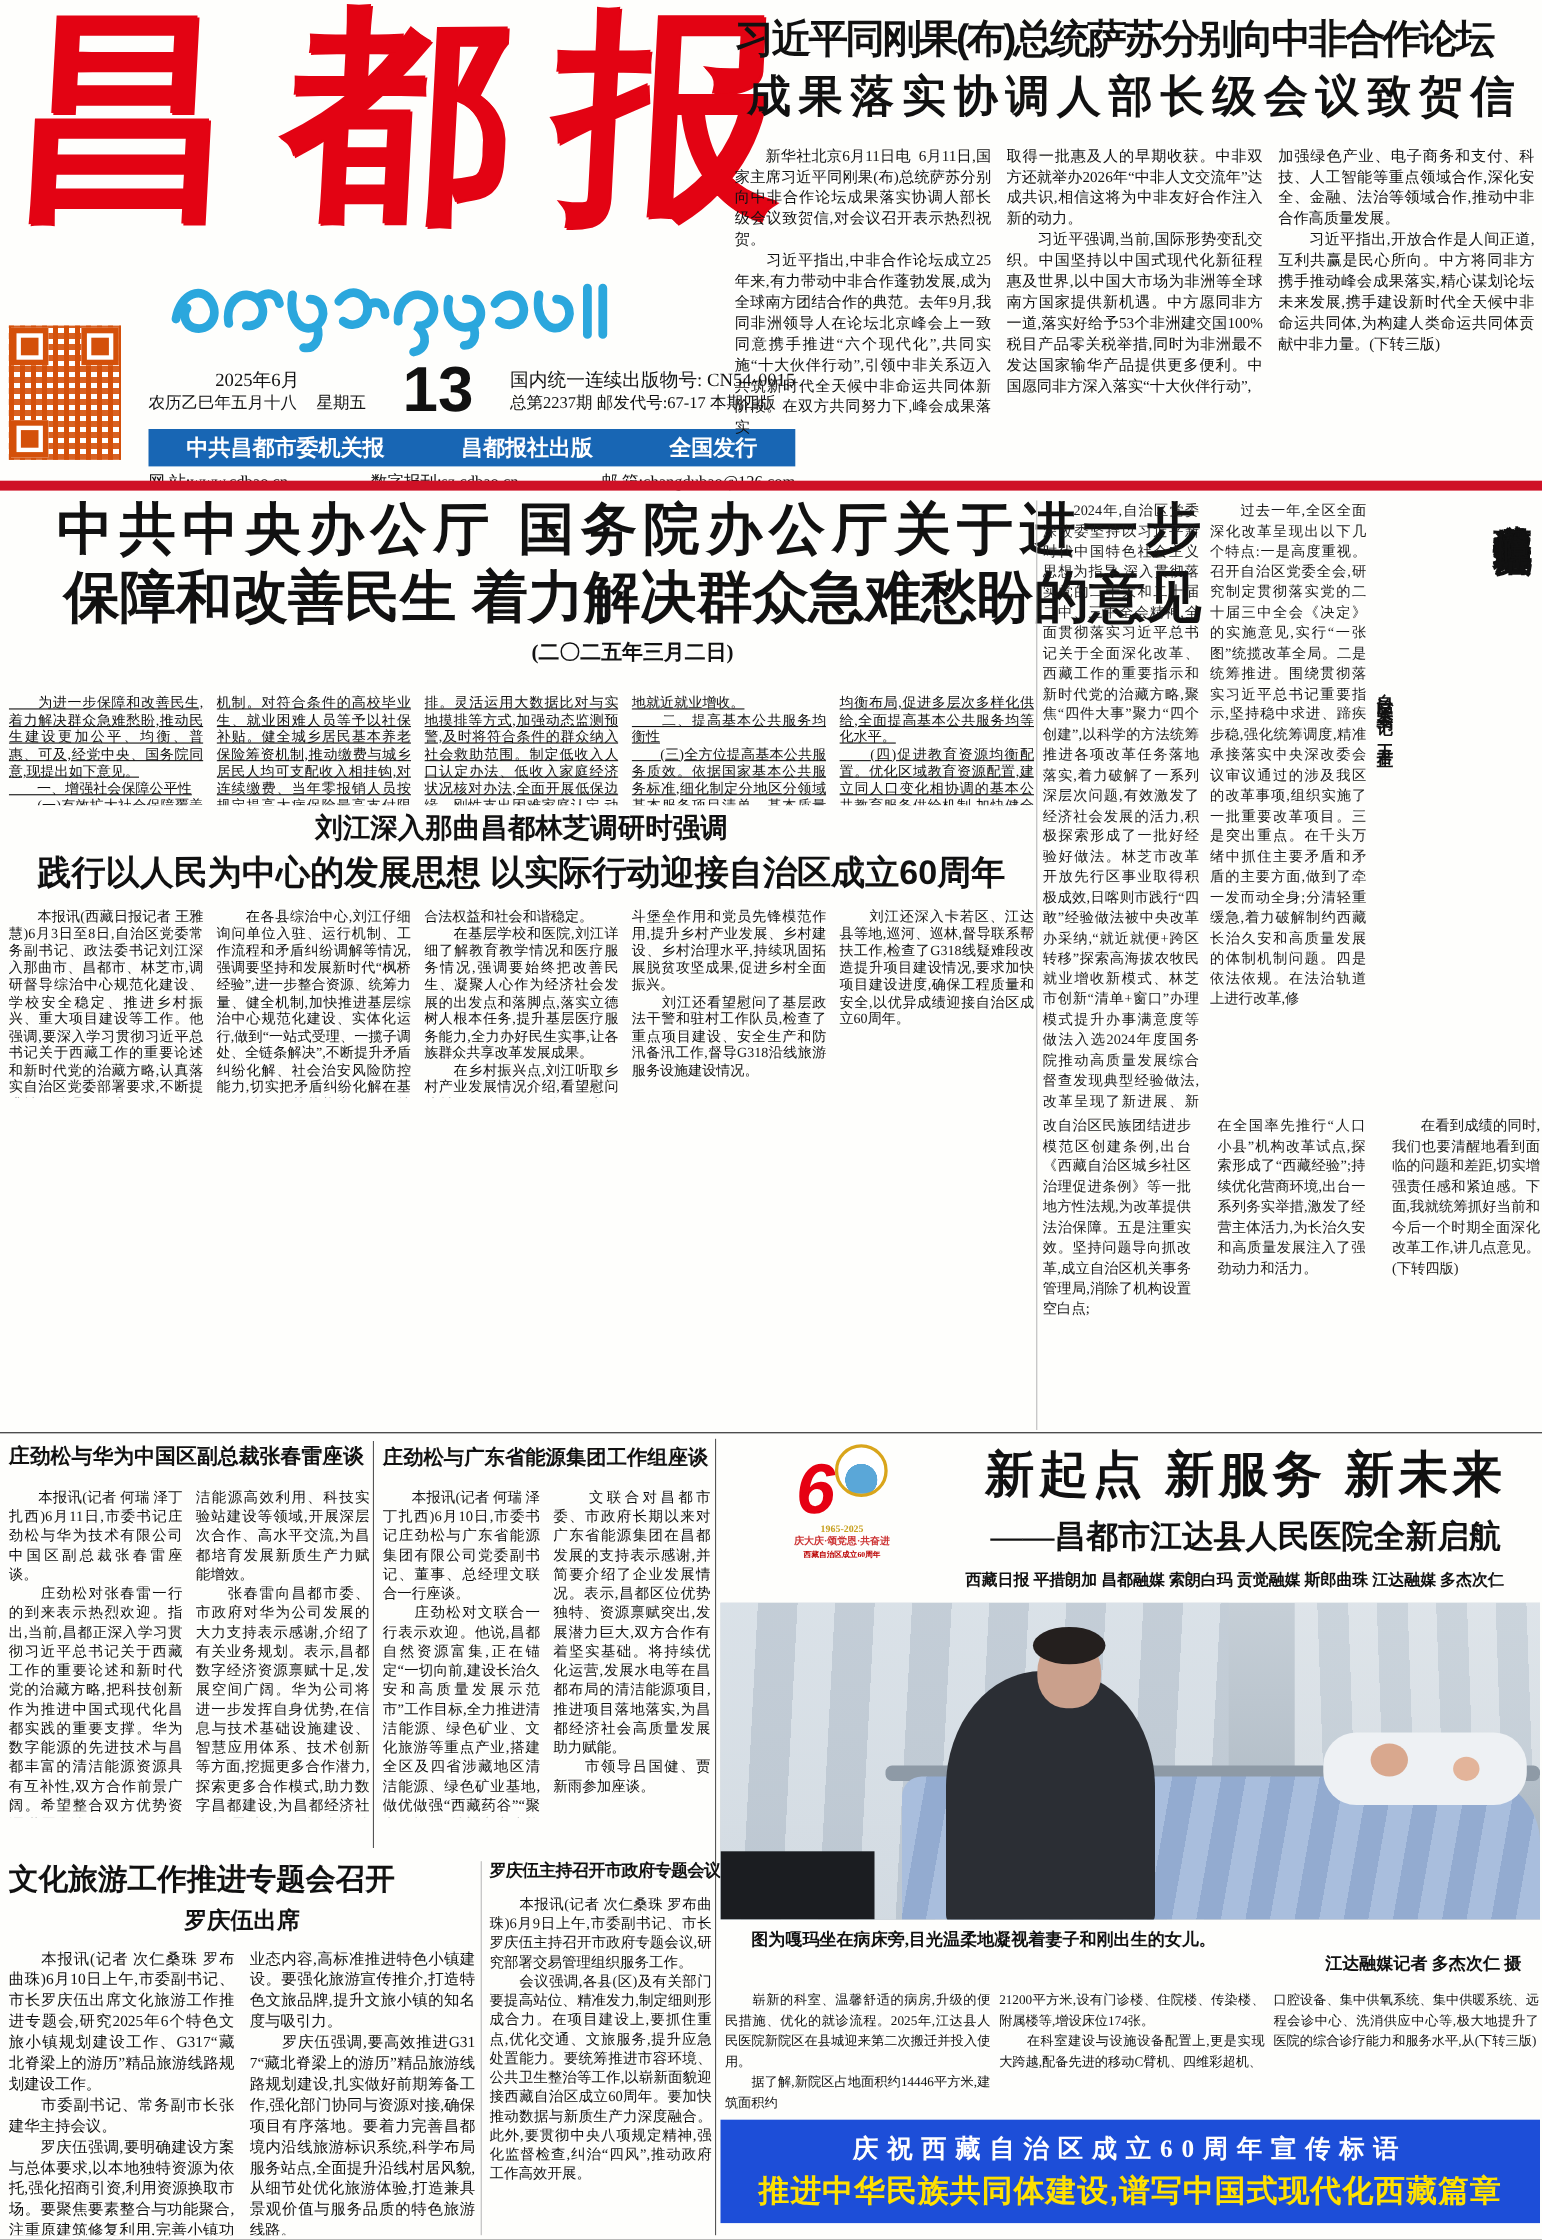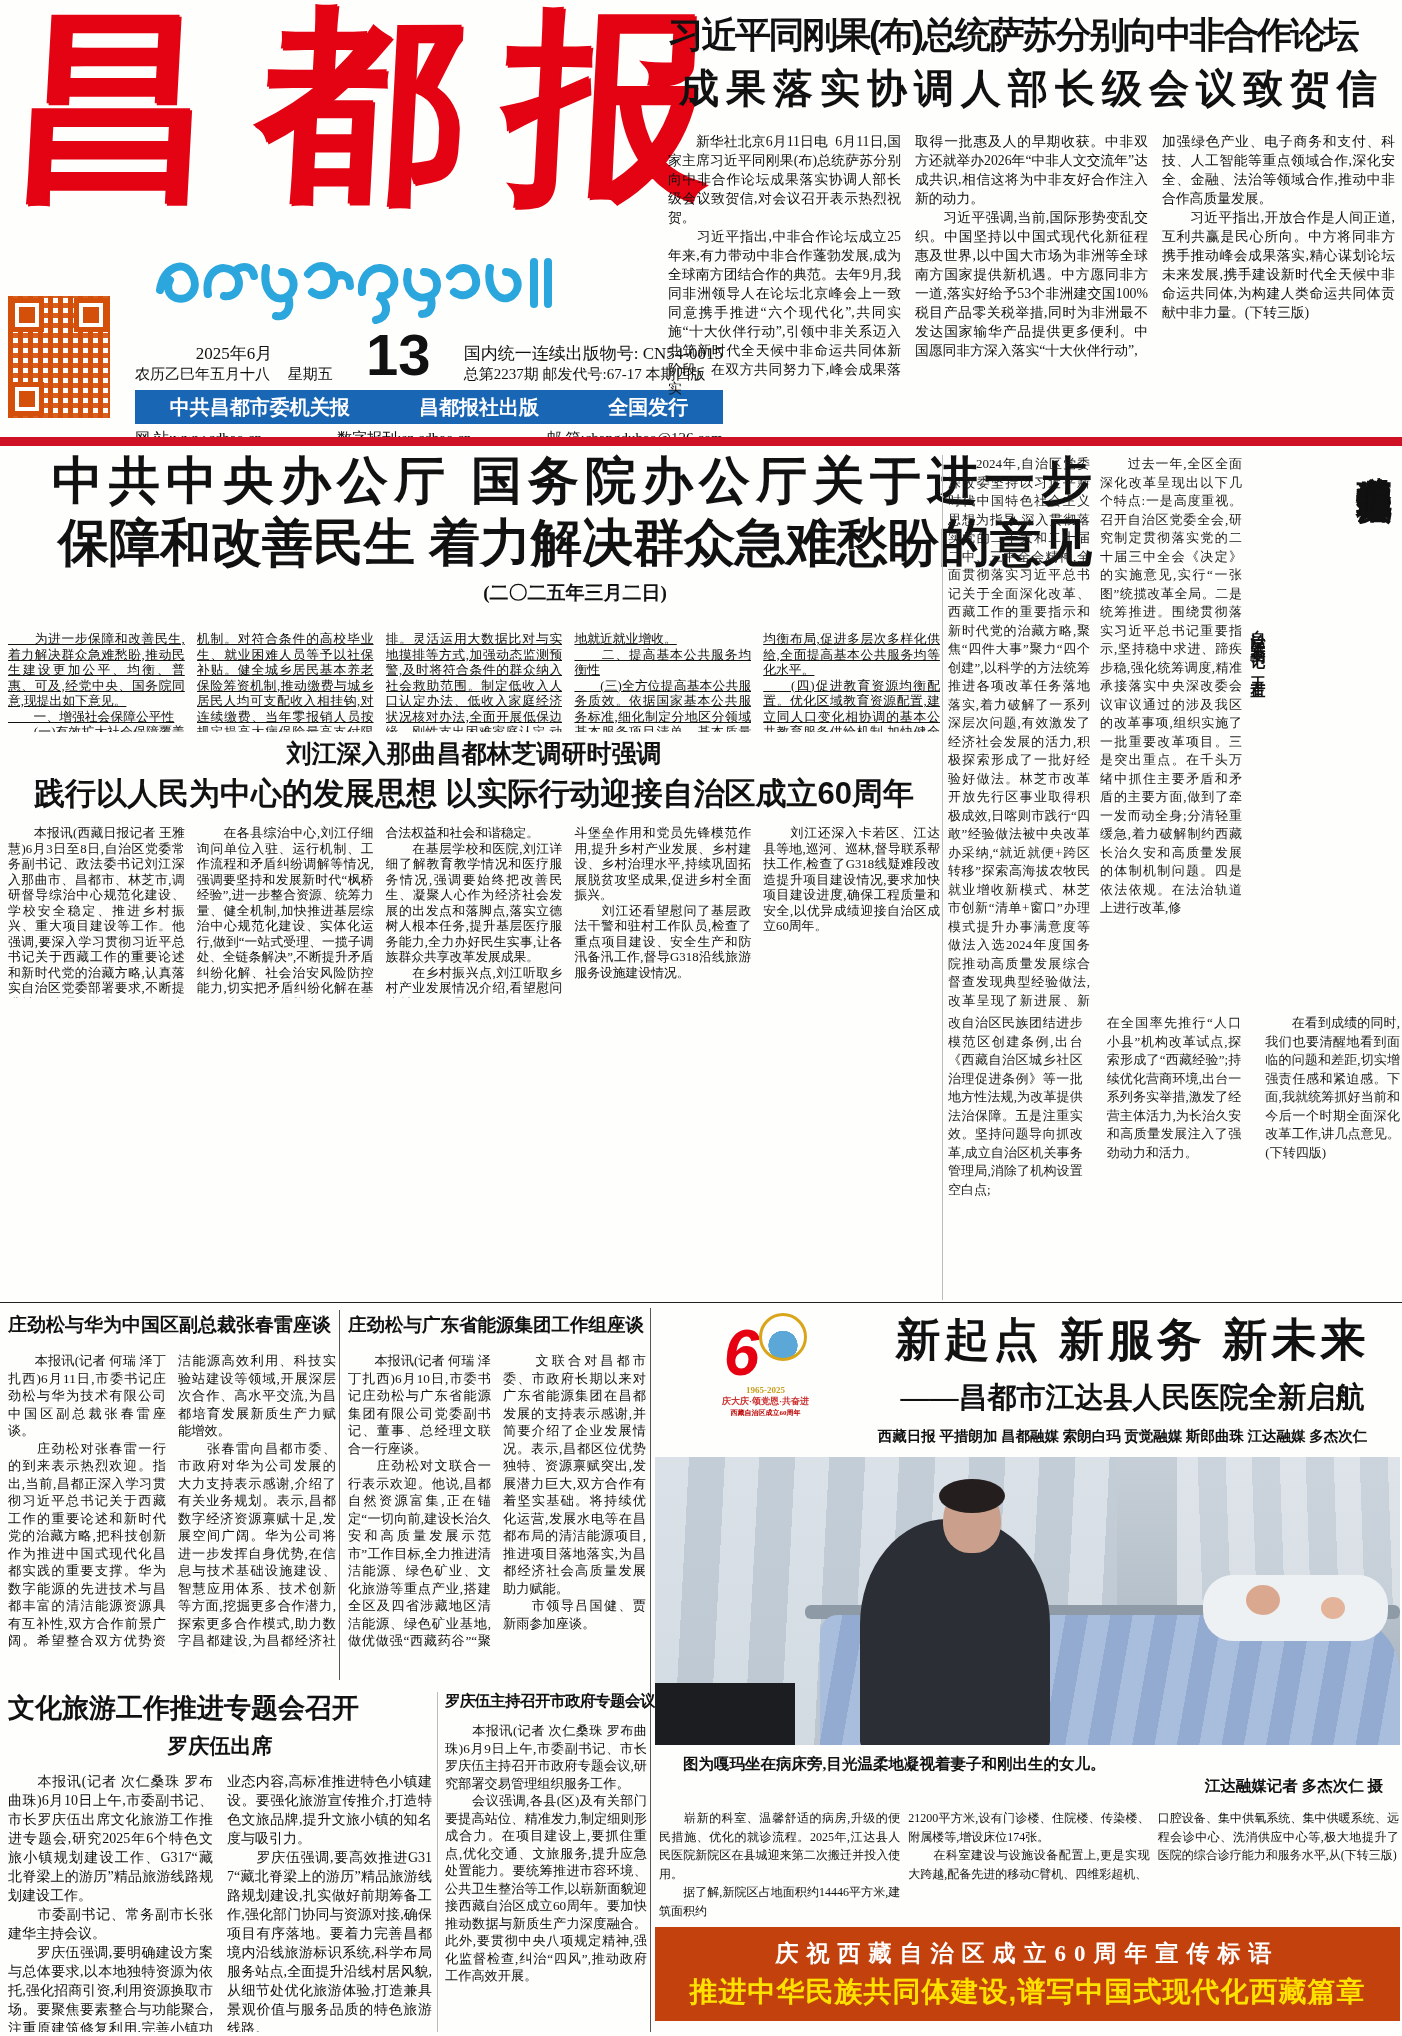--- a/index.html
+++ b/index.html
@@ -12,21 +12,21 @@
   
   .mast-title{left:10px;top:-18px;width:700px;height:265px;display:flex;justify-content:space-between;
       color:#e30313;font-weight:900;font-size:205px;line-height:250px;transform:skewX(-3deg);
       font-family:"Liberation Serif",serif;text-shadow:2px 2px 0 #e30313;}
   .qr{left:8px;top:296px;width:102px;height:122px;
       background:repeating-linear-gradient(0deg,rgba(212,80,10,.9) 0 5px,transparent 5px 10px),
                  repeating-linear-gradient(90deg,#d4500a 0 5px,#fff 5px 10px);}
   .qr .f{position:absolute;width:24px;height:24px;border:5px solid #d4500a;background:#fff;}
   .qr .f i{position:absolute;inset:4px;background:#d4500a;display:block;}
   .pub{left:135px;top:326px;width:588px;font-size:15px;}
-  .pub-row{display:flex;align-items:flex-end;justify-content:space-between;}
+  .pub-row{display:flex;align-items:center;justify-content:space-between;}
   .pub-day{font-size:58px;line-height:58px;font-weight:bold;font-family:"Liberation Sans",sans-serif;}
   .pub-bar{margin-top:6px;height:34px;background:#1866b4;color:#fff;display:flex;align-items:center;
       justify-content:space-around;font-size:20px;font-weight:bold;font-family:"Liberation Sans",sans-serif;}
   .pub-contacts{margin-top:5px;display:flex;justify-content:space-between;font-size:15px;}
   .red-rule{left:0;top:437px;width:1402px;height:9px;background:#cf1126;}
   
   .tr-art{left:668px;top:10px;width:727px;}
   .tr-h1{font-size:36px;letter-spacing:-2.5px;line-height:50px;white-space:nowrap;}
   .tr-h2{font-size:40px;letter-spacing:7px;line-height:56px;white-space:nowrap;text-align:center;}
   .tr-body{margin-top:16px;height:292px;gap:14px;font-size:13.8px;line-height:19px;}
@@ -88,21 +88,21 @@
   .pillow{position:absolute;right:12px;top:118px;width:185px;height:66px;border-radius:30px;background:#eef1f4;}
   .face1{position:absolute;right:120px;top:128px;width:34px;height:30px;border-radius:50%;background:#d9a88e;}
   .face2{position:absolute;right:55px;top:140px;width:24px;height:22px;border-radius:50%;background:#e3b49a;}
   .man{position:absolute;left:205px;top:62px;width:190px;height:230px;border-radius:46% 46% 8px 8px;background:#2b2e34;}
   .man-head{position:absolute;left:288px;top:30px;width:58px;height:66px;border-radius:50% 50% 45% 45%;background:#caa08c;}
   .man-hair{position:absolute;left:284px;top:22px;width:66px;height:34px;border-radius:50%;background:#241f1e;}
   .device{position:absolute;left:0;bottom:0;width:140px;height:62px;background:#1b1d21;}
   .photo-cap{position:absolute;left:28px;top:448px;width:700px;font-size:15.5px;font-weight:bold;line-height:22px;}
   .photo-credit{text-align:right;}
   .hosp-body{position:absolute;left:4px;top:504px;width:740px;height:112px;gap:8px;font-size:12px;line-height:18.5px;}
-  .banner{position:absolute;left:0;top:622px;width:745px;height:94px;background:#c2410c;color:#fff;
+  .banner{position:absolute;left:0;top:622px;width:745px;height:94px;background:#1d4ed8;color:#fff;
       display:flex;flex-direction:column;align-items:center;justify-content:center;}
   .banner-l1{font-size:23px;font-weight:bold;letter-spacing:8px;}
   .banner-l2{font-size:28px;letter-spacing:1px;color:#ffe100;margin-top:4px;}
 </style>
 </head>
 <body>
 
 <div id="page">
 
   <div class="abs mast-title">

